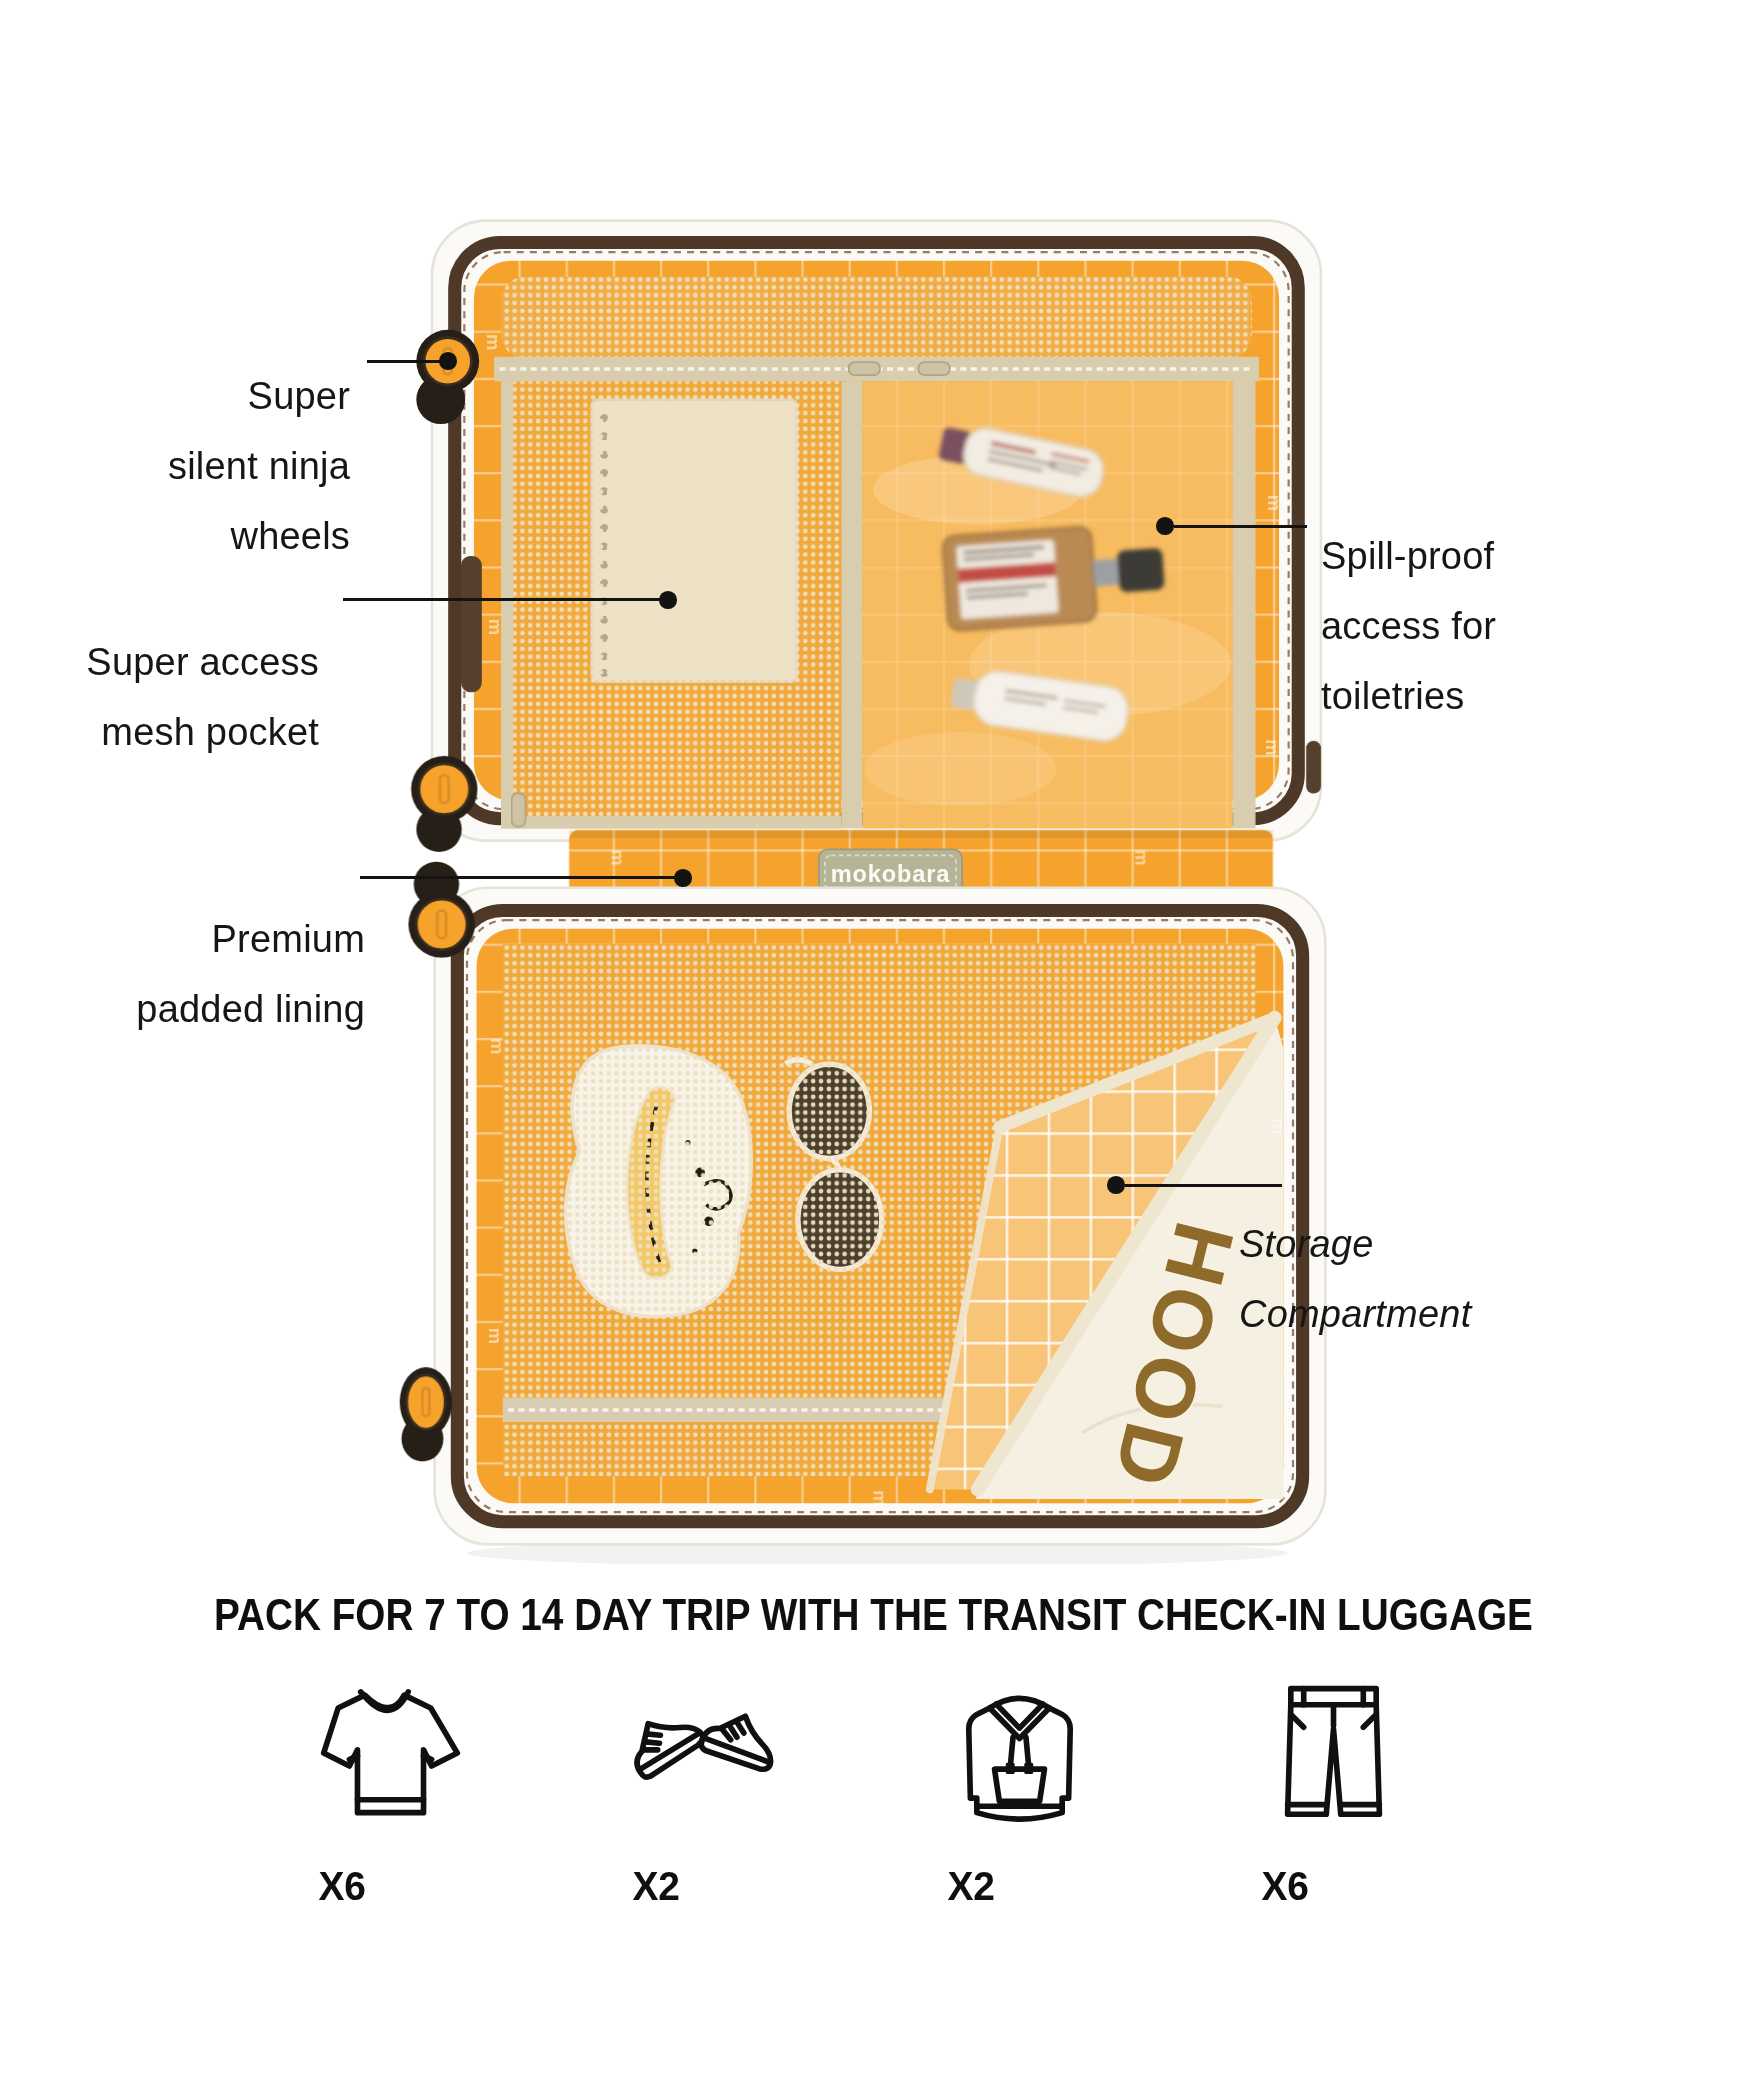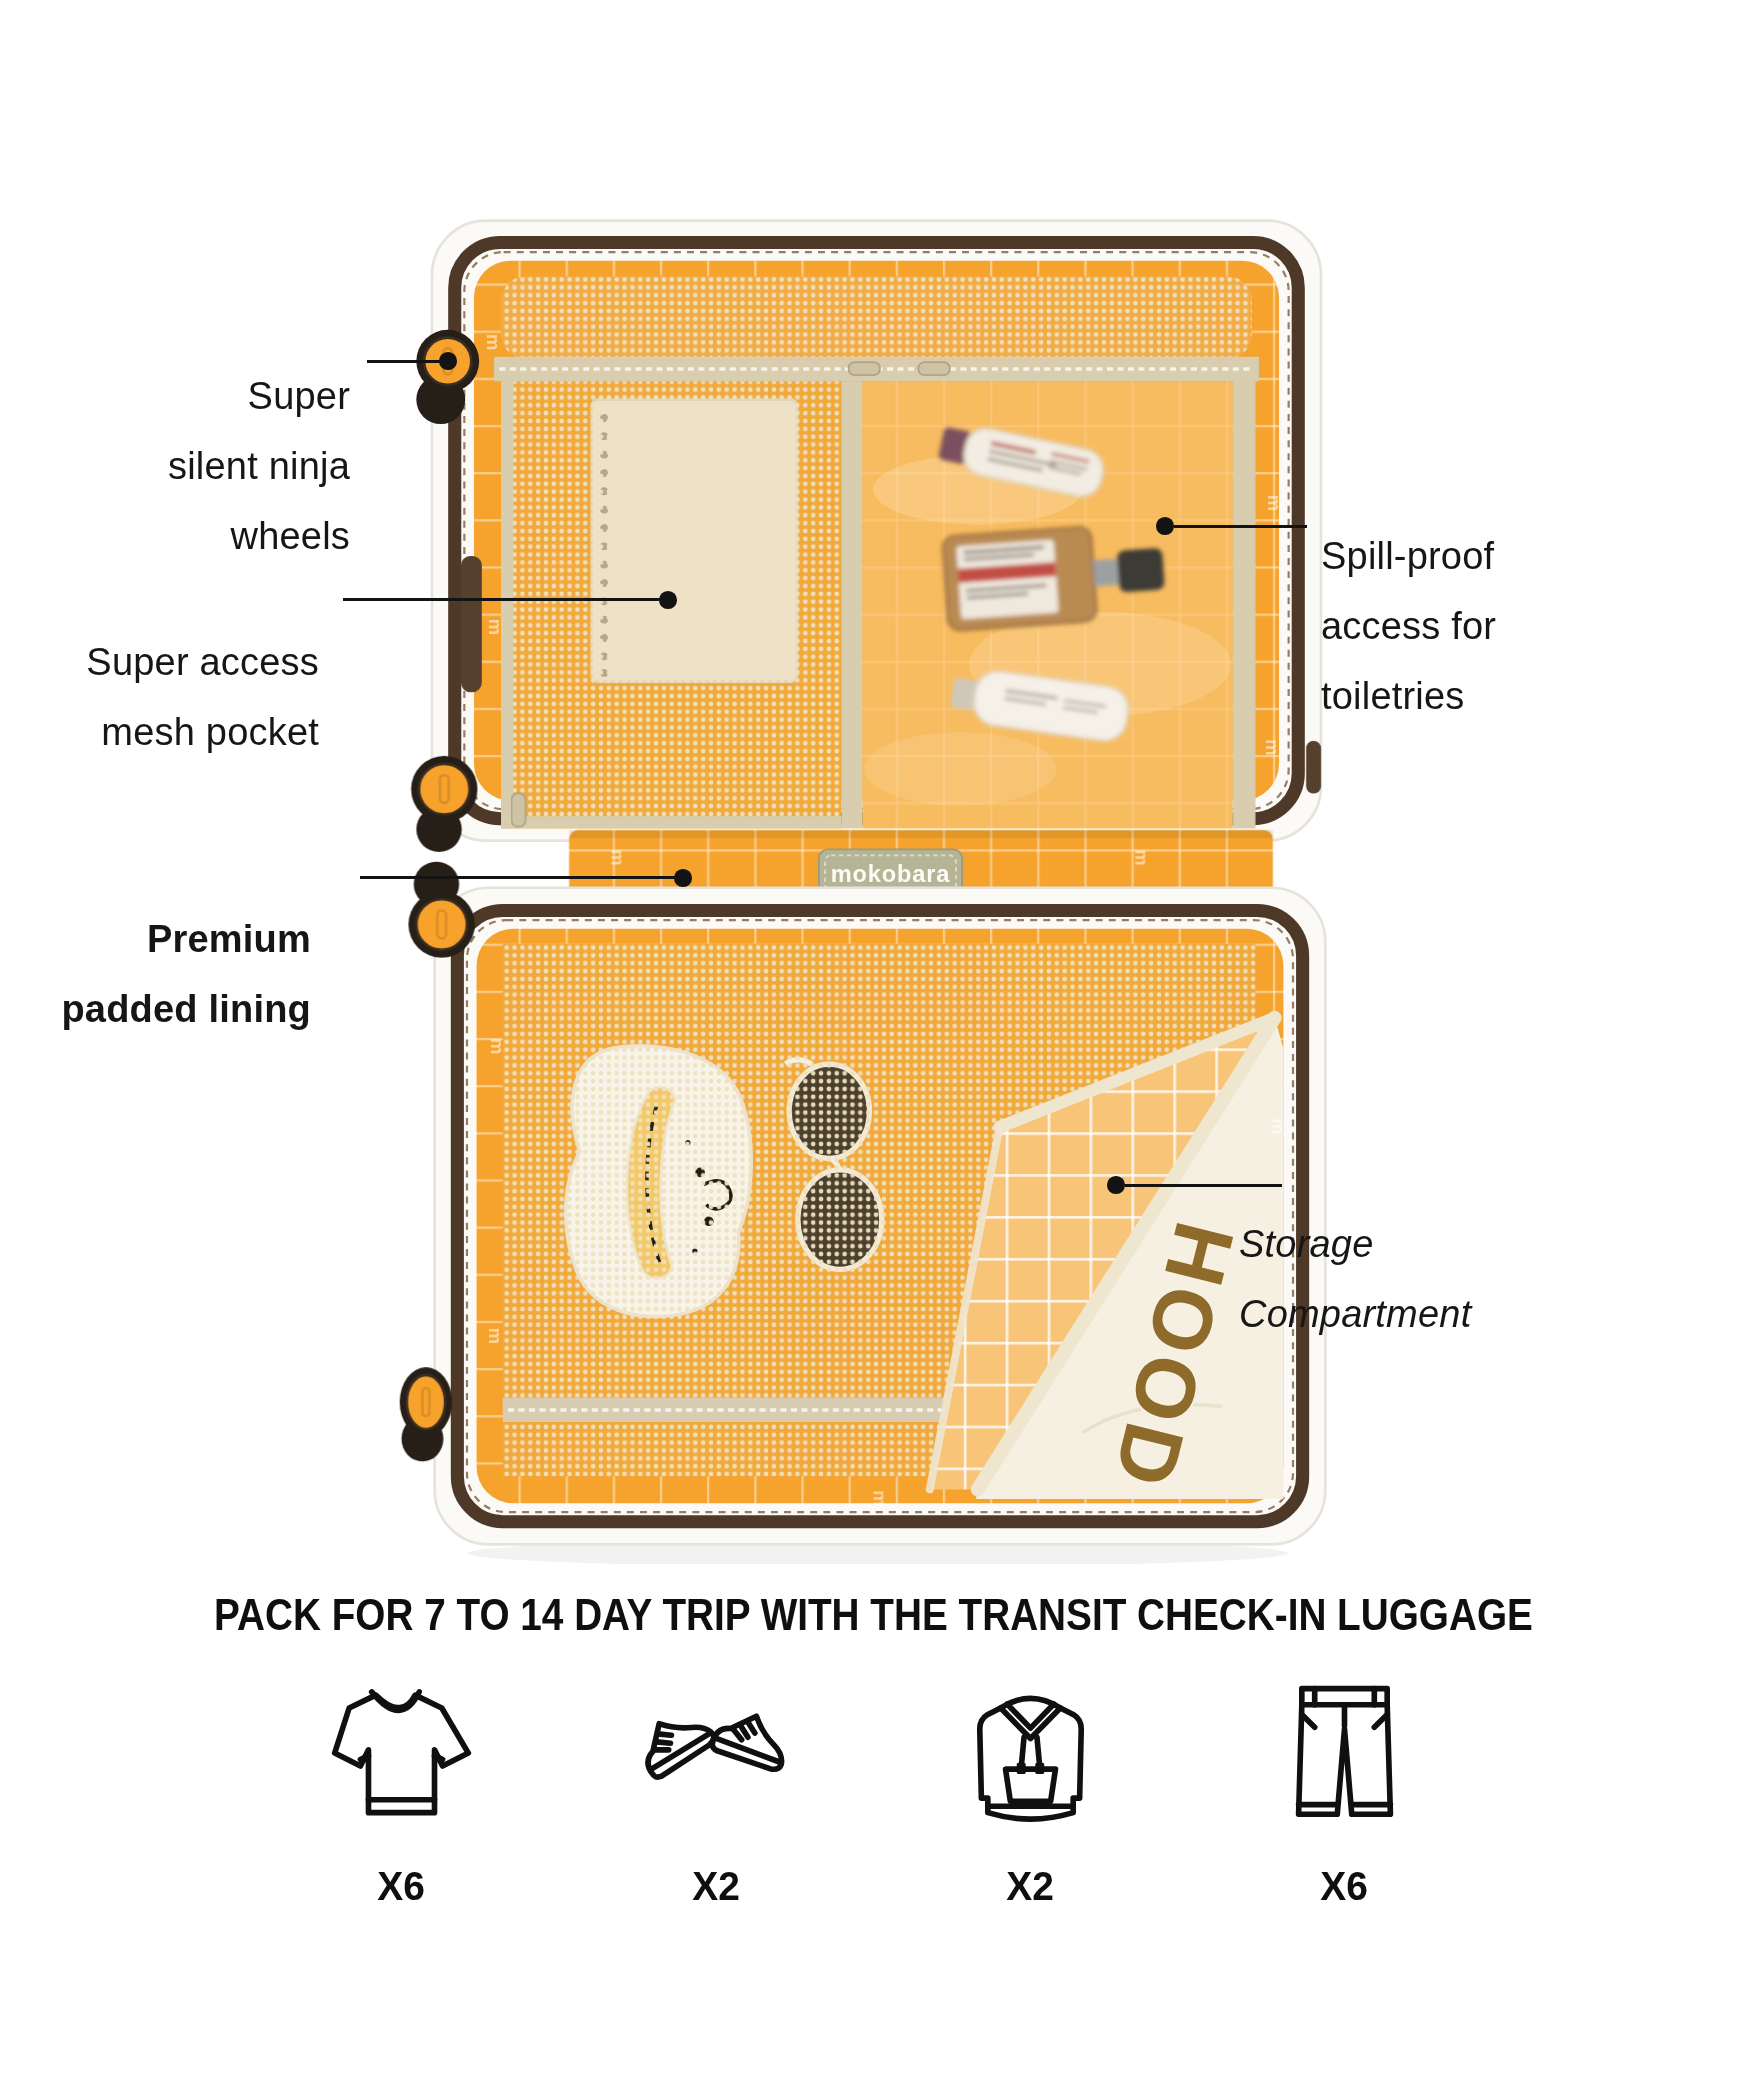--- a/index.html
+++ b/index.html
@@ -18,21 +18,21 @@
   .dot{position:absolute;width:17.5px;height:17.5px;border-radius:50%;background:#131313;}
   .headline{
     position:absolute;left:0;right:0;top:1590px;text-align:center;
     font-size:44px;font-weight:700;color:#0f0f0f;letter-spacing:0;
     transform:scaleX(.88);transform-origin:50% 50%;white-space:nowrap;
   }
   .icons-row{
     position:absolute;left:314px;top:1679px;width:1118px;
     display:flex;justify-content:space-between;
   }
-  .pack-item{width:175px;display:flex;flex-direction:column;align-items:center;}
+  .pack-item{width:175px;display:flex;flex-direction:column;}
   .pack-item svg{width:153px;height:153px;}
   .count{
     margin-top:31px;font-size:41px;font-weight:800;color:#0f0f0f;
     transform:scaleX(.95);letter-spacing:0;
   }
   .icon-stroke{fill:none;stroke:#101010;stroke-width:7;stroke-linecap:round;stroke-linejoin:round;}
   .icon-fill{fill:#ffffff;stroke:#101010;stroke-width:7;stroke-linecap:round;stroke-linejoin:round;}
 </style>
 </head>
 <body>
@@ -268,21 +268,21 @@
   <div class="leader" style="left:367px;top:360px;width:80px;"></div>
   <div class="dot" style="left:439px;top:352px;"></div>
 
   <div class="callout right" style="right:1428px;top:557px;">
     <span>Super access
 mesh pocket</span>
   </div>
   <div class="leader" style="left:343px;top:598px;width:319px;"></div>
   <div class="dot" style="left:659px;top:591px;"></div>
 
-  <div class="callout right" style="right:1436px;top:834px;font-weight:bold;">
+  <div class="callout right" style="right:1382px;top:834px;">
     <span>Premium
 padded lining</span>
   </div>
   <div class="leader" style="left:360px;top:876px;width:316px;"></div>
   <div class="dot" style="left:674px;top:869px;"></div>
 
   <div class="callout left" style="left:1321px;top:451px;">
     <span>Spill-proof
 access for
 toiletries</span>

